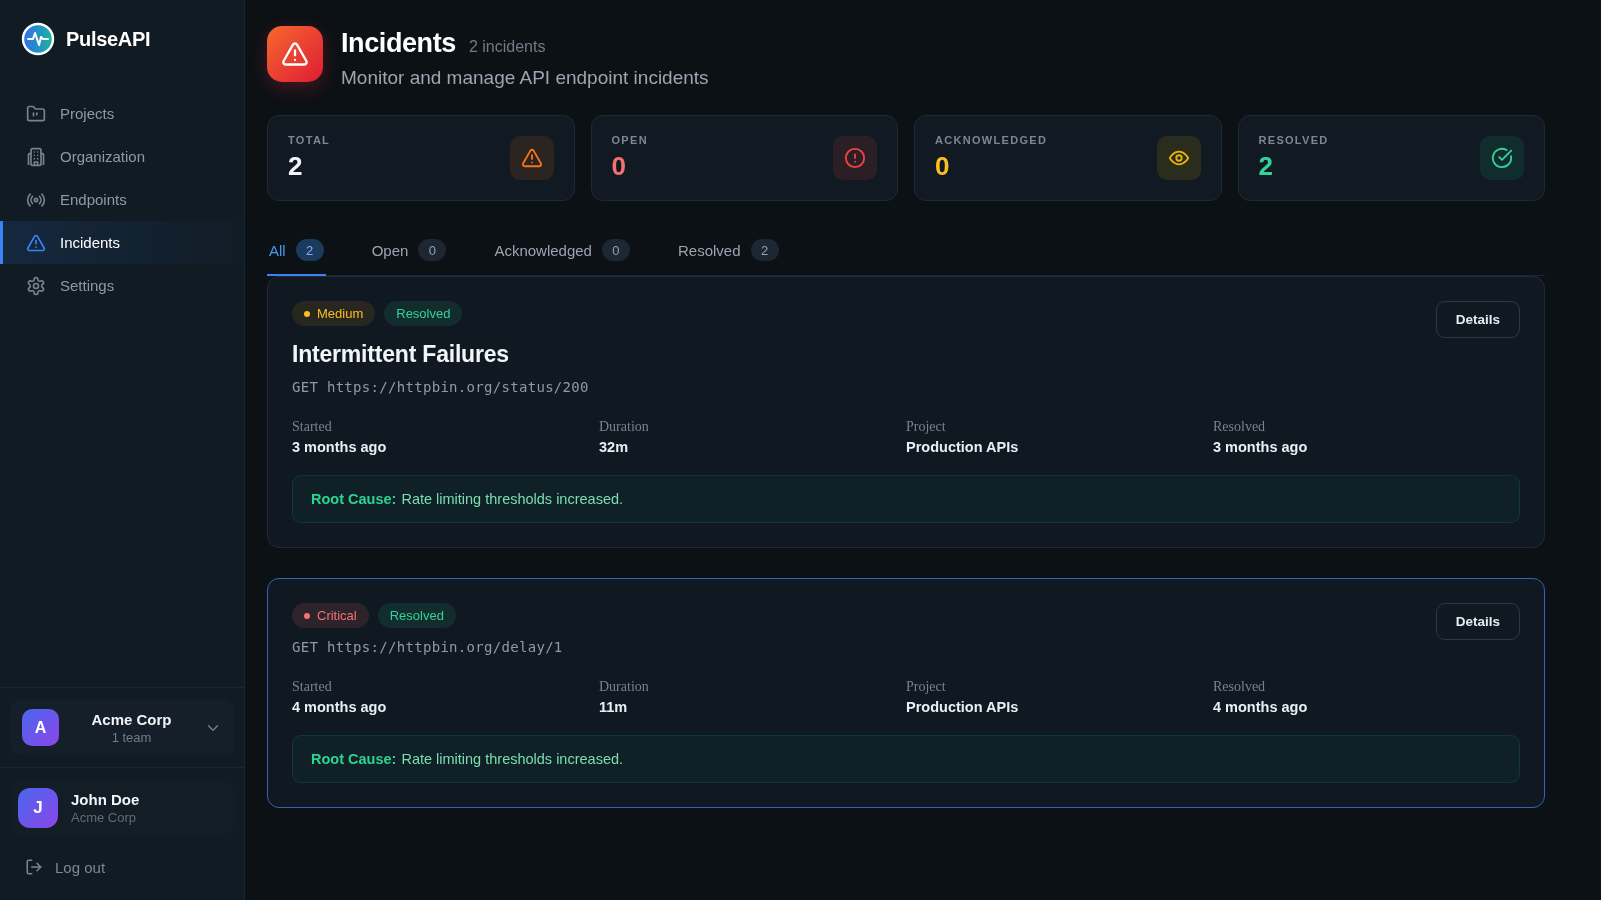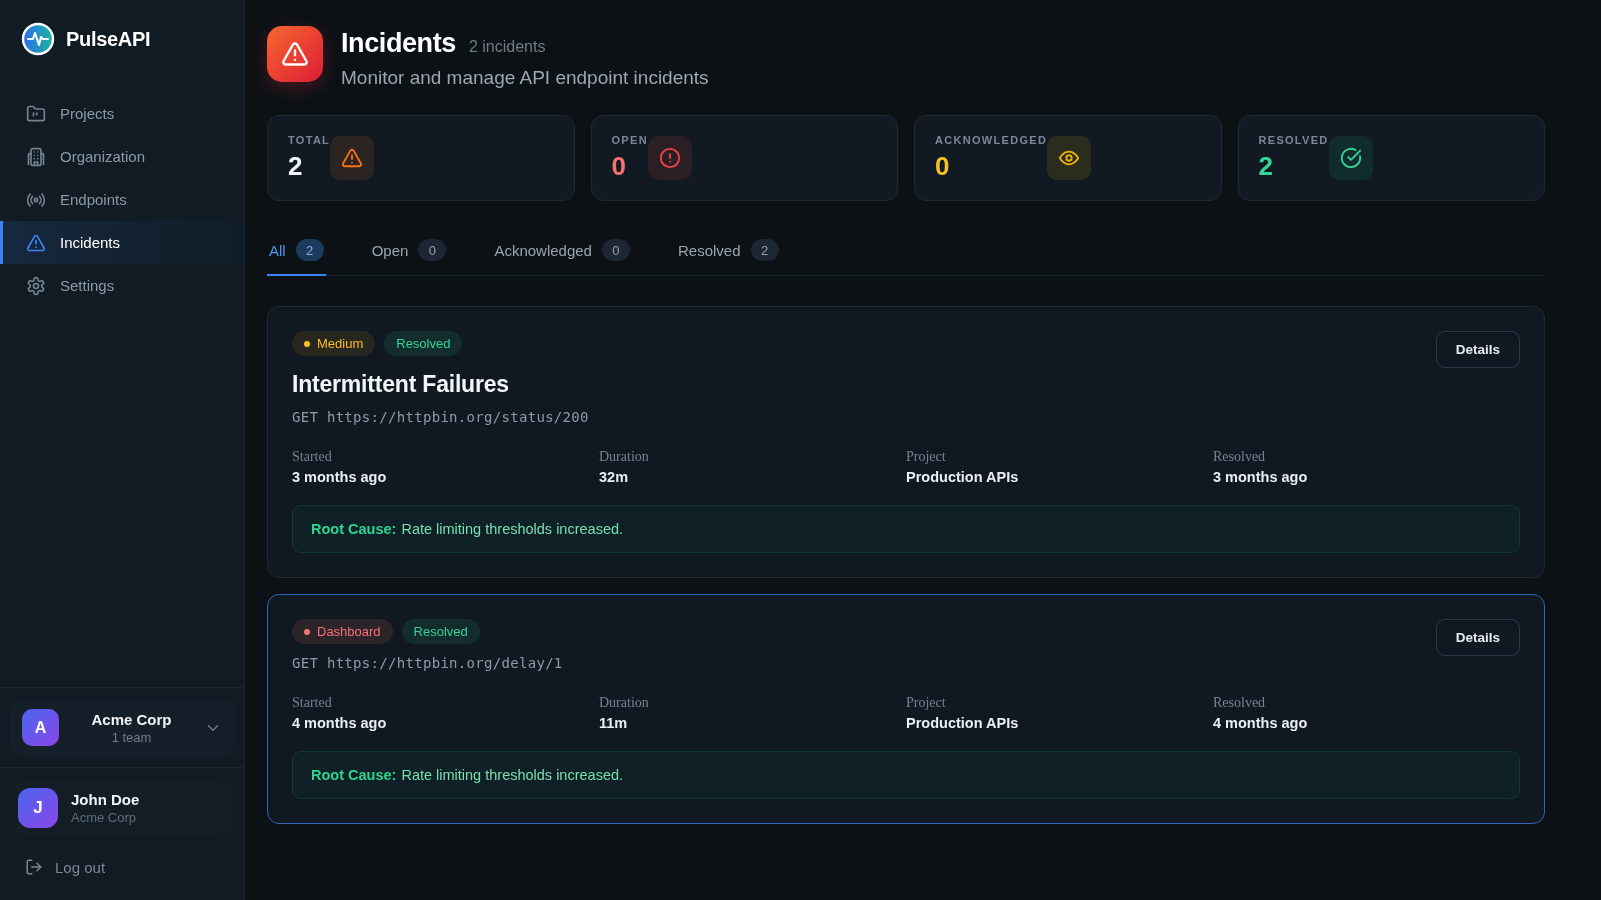--- a/index.html
+++ b/index.html
@@ -83,21 +83,21 @@
   .title-row { display:flex; align-items:baseline; gap:13px; margin-top:2px; }
   .page-title { font-size:27px; font-weight:800; color:#ffffff; letter-spacing:-0.4px; }
   .page-count { font-size:16px; color:#6f7c88; }
   .page-subtitle { font-size:19px; color:#9aa6b2; margin-top:8px; }
 
   
   .stats { display:grid; grid-template-columns:repeat(4,1fr); gap:16px; margin-top:26px; }
   .stat-card {
     background:#111a22; border:1px solid #1d2933; border-radius:12px;
     padding:16px 20px; height:86px;
-    display:flex; align-items:center; 
+    display:flex; align-items:center; justify-content:space-between;
   }
   .stat-label { font-size:11px; font-weight:600; letter-spacing:1.3px; color:#7b8894; text-transform:uppercase; }
   .stat-value { font-size:26px; font-weight:700; margin-top:5px; }
   .stat-icon-box { width:44px; height:44px; border-radius:10px; display:flex; align-items:center; justify-content:center; }
   .stat-total .stat-value { color:#f1f5f9; }
   .stat-total .stat-icon-box { background:rgba(249,115,22,0.12); color:#f97316; }
   .stat-open .stat-value { color:#f87171; }
   .stat-open .stat-icon-box { background:rgba(239,68,68,0.12); color:#ef4444; }
   .stat-ack .stat-value { color:#fbbf24; }
   .stat-ack .stat-icon-box { background:rgba(234,179,8,0.12); color:#eab308; }
@@ -109,21 +109,21 @@
   .tab { display:flex; align-items:center; gap:10px; padding:2px 2px 13px; color:#9aa5b1; font-size:15px; cursor:pointer; border-bottom:2px solid transparent; margin-bottom:-1px; }
   .tab .tab-count {
     min-width:28px; height:22px; padding:0 9px; border-radius:999px;
     background:#1d2733; color:#93a0ae; font-size:13px;
     display:flex; align-items:center; justify-content:center;
   }
   .tab.active { color:#4897f2; border-bottom-color:#3b82f6; }
   .tab.active .tab-count { background:#1c3a5c; color:#7cb3f7; }
 
   
-  .incident-list { margin-top:30px; display:flex; flex-direction:column; gap:16px; }
+  .incident-list { display:flex; flex-direction:column; gap:30px; }
   .incident-card {
     position:relative;
     background:#101922; border:1px solid #1e2a36; border-radius:12px;
     padding:24px;
   }
   .incident-card.highlighted { border-color:#3562b8; }
   .badge-row { display:flex; align-items:center; gap:9px; }
   .badge {
     display:flex; align-items:center; gap:7px;
     padding:5px 12px; border-radius:999px; font-size:13px; font-weight:500;
@@ -378,21 +378,21 @@
       </div>
       <div class="root-cause">
         <span class="root-cause-label">Root Cause:</span><span class="root-cause-text">Rate limiting thresholds increased.</span>
       </div>
     </div>
 
     <div class="incident-card highlighted">
       <div class="badge-row">
         <span class="badge sev-critical">
           <span class="dot"></span>
-          <span>Dashboard</span>
+          <span>Critical</span>
         </span>
         <span class="badge status-resolved">Resolved</span>
       </div>
       <button class="details-btn">Details</button>
       <div class="incident-endpoint">GET https://httpbin.org/delay/1</div>
       <div class="meta-grid">
         <div>
           <div class="meta-label">Started</div>
           <div class="meta-value">4 months ago</div>
         </div>

